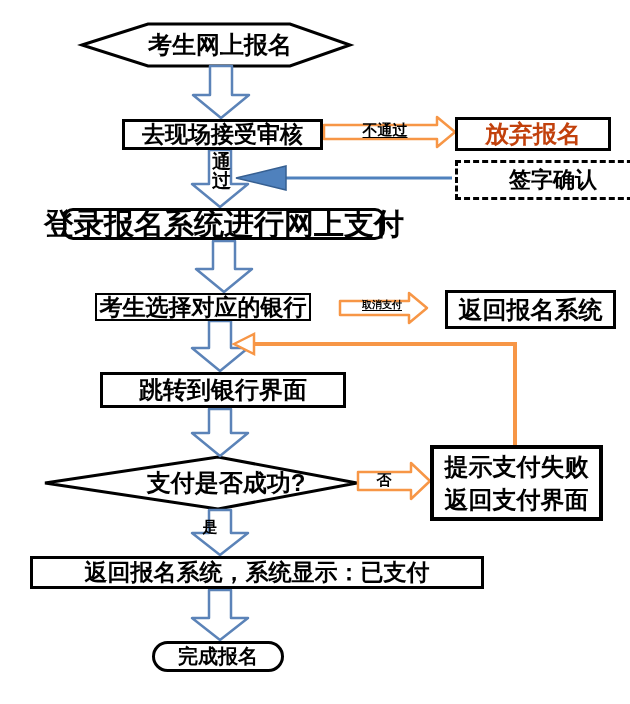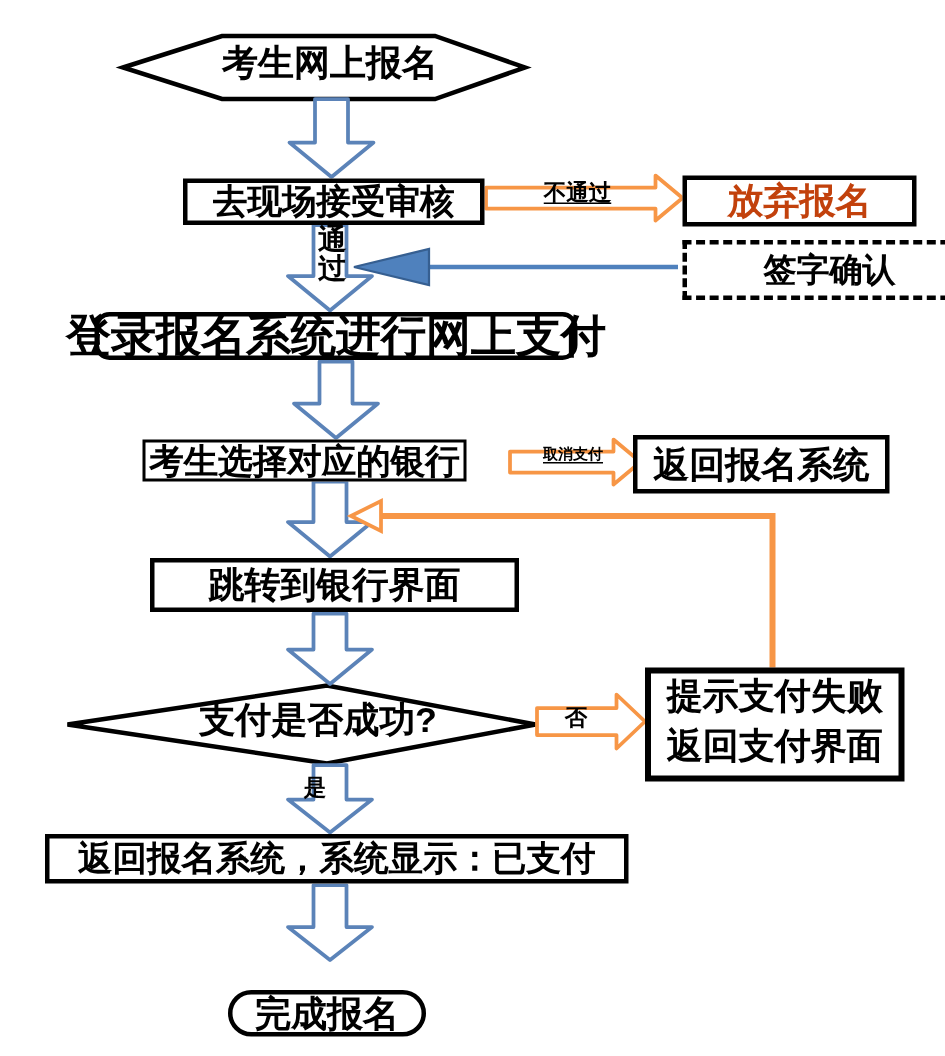--- a/index.html
+++ b/index.html
@@ -1,47 +1,47 @@
 <!DOCTYPE html>
 <html><head>
 <meta charset="utf-8">
 <style>
   html,body{margin:0;padding:0;background:#fff;}
   .stage{
     position:relative;width:630px;height:704px;background:#fff;overflow:hidden;
-    font-family:Liberation Mono, monospace;color:#000;
+    font-family:Liberation Sans, sans-serif;color:#000;
   }
   .stage svg{position:absolute;left:0;top:0;}
   .node{
     position:absolute;box-sizing:border-box;background:#fff;border:3px solid #000;
     display:flex;align-items:center;justify-content:center;
     font-weight:bold;text-align:center;white-space:nowrap;
   }
   .lbl{
     position:absolute;font-weight:bold;text-align:center;white-space:nowrap;
     background:transparent;line-height:1.15;
   }
   .underlined{text-decoration:underline;text-underline-offset:2px;}
 
   
   .box-onsite   {left:122px;top:119px;width:201px;height:31px;font-size:23px;}
   .box-abandon  {left:455px;top:117px;width:156px;height:34px;font-size:24px;color:#c2410c;}
   .box-sign     {left:455px;top:160px;width:196px;height:40px;font-size:22px;border-style:dashed;}
   .box-login    {left:63px; top:208px;width:322px;height:32px;font-size:30px;border-radius:10px;}
   .box-choosebank{left:95px;top:293px;width:216px;height:28px;font-size:23px;border-width:2px;}
-  .box-returnsys{left:422px;top:290px;width:171px;height:39px;font-size:24px;}
+  .box-returnsys{left:445px;top:290px;width:171px;height:39px;font-size:24px;}
   .box-jumpbank {left:100px;top:372px;width:246px;height:36px;font-size:24px;}
   .box-payfail  {left:430px;top:445px;width:173px;height:76px;font-size:24px;border-width:4px;
                  flex-direction:column;line-height:33px;}
-  .box-returnpaid{left:30px;top:556px;width:389px;height:33px;font-size:23px;}
-  .box-finish   {left:152px;top:641px;width:132px;height:31px;font-size:24px;border-radius:16px;margin-top:19px;}
+  .box-returnpaid{left:30px;top:556px;width:454px;height:33px;font-size:23px;}
+  .box-finish   {left:152px;top:641px;width:132px;height:31px;font-size:20px;border-radius:16px;}
 
   
   .lbl-hex    {left:110px;top:31px;width:220px;font-size:24px;}
-  .lbl-diamond{left:92px;top:469px;width:240px;font-size:24px;}
+  .lbl-diamond{left:106px;top:469px;width:240px;font-size:24px;}
   .lbl-notpass{left:347px;top:121px;width:76px;font-size:15px;}
   .lbl-pass   {left:212px;top:152px;width:17px;font-size:19px;line-height:19px;
                word-break:break-all;white-space:normal;text-align:center;}
   .lbl-cancel {left:343px;top:299px;width:78px;font-size:10px;}
   .lbl-no     {left:371px;top:471px;width:26px;font-size:15px;}
   .lbl-yes    {left:197px;top:518px;width:26px;font-size:15px;}
 </style>
 </head>
 <body>
 

